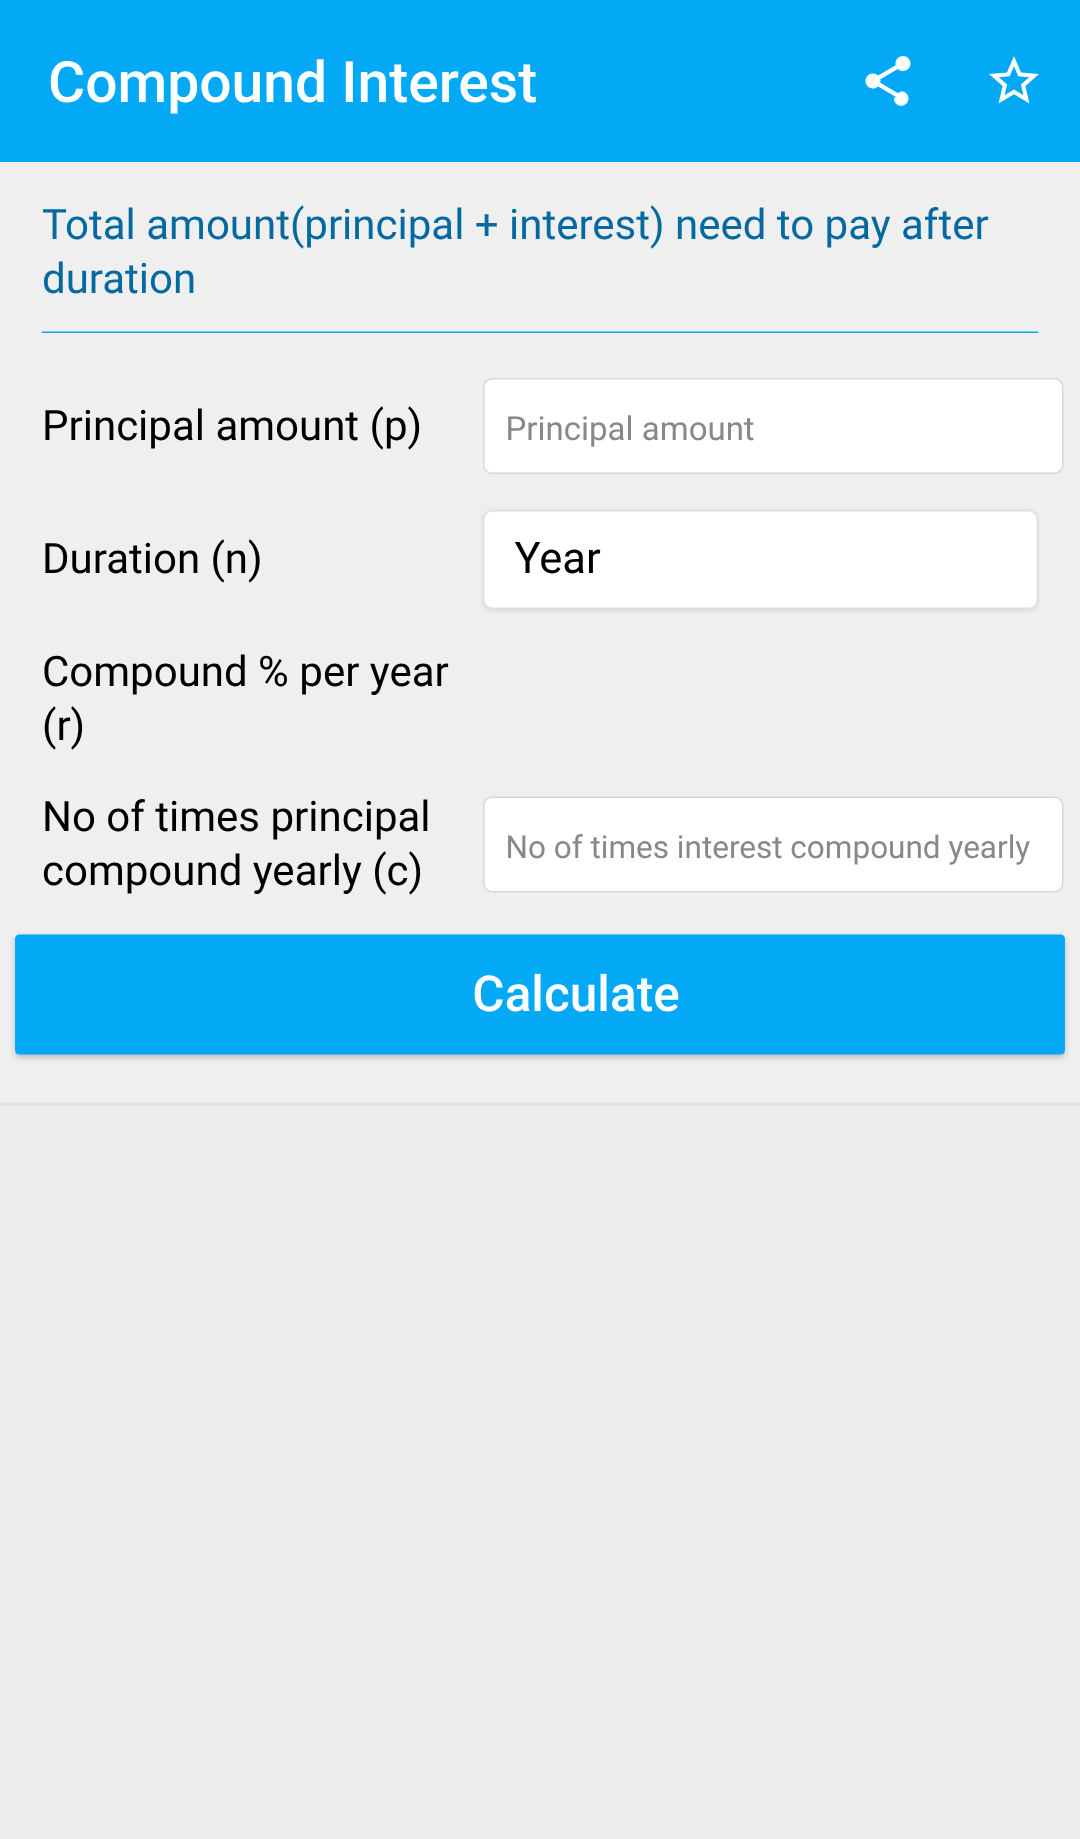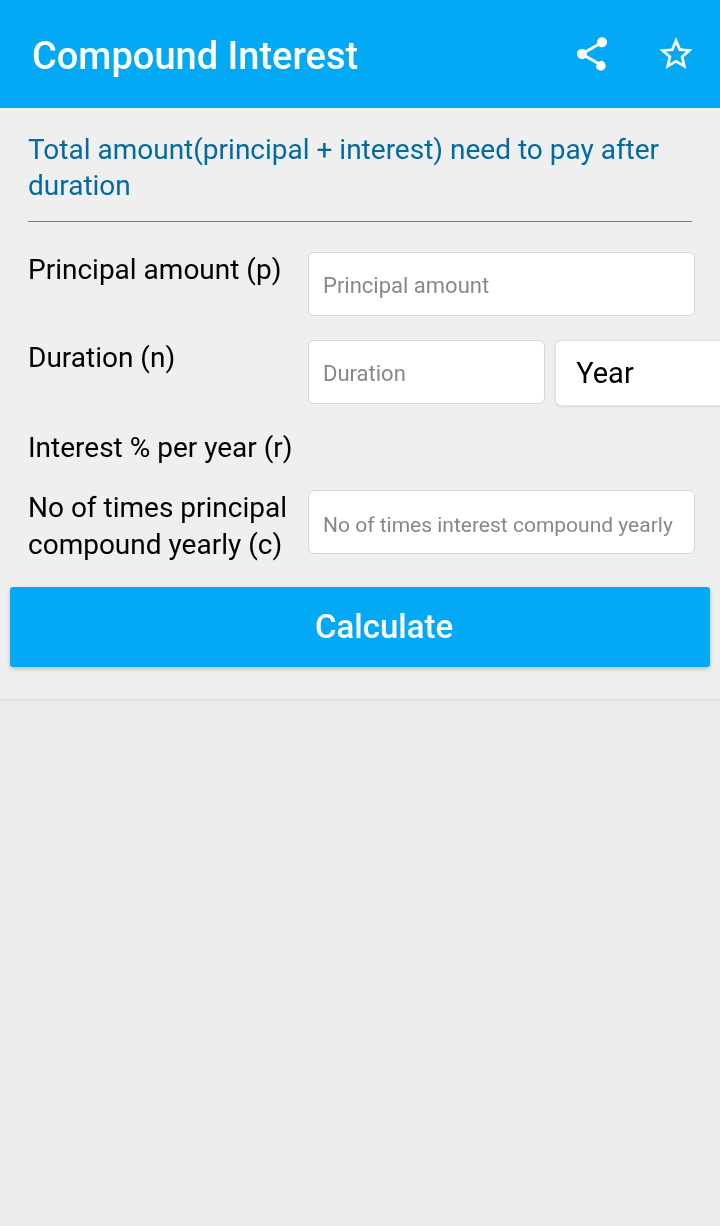--- a/index.html
+++ b/index.html
@@ -48,22 +48,23 @@
       line-height: 1.3;
       margin-bottom: 16px;
     }
     .divider {
       height: 1px;
       background: #03a9f4;
       margin-bottom: 30px;
     }
     .form-row {
       display: flex;
-      align-items: flex-start;
+      align-items: center;
       margin-bottom: 24px;
+      gap: 14px;
     }
     .form-label {
       font-size: 28px;
       color: #000;
       width: 280px;
       flex-shrink: 0;
       line-height: 1.3;
     }
     .form-input {
       flex: 1;
@@ -146,29 +147,28 @@
   <div class="divider"></div>
 
   <div class="form-row">
     <div class="form-label">Principal amount (p)</div>
     <input class="form-input" type="text" placeholder="Principal amount" style="">
   </div>
 
   <div class="form-row">
     <div class="form-label">Duration (n)</div>
     <div class="input-pair">
-      <input class="form-input" type="text" placeholder="Duration" style="">
       <div class="form-select">
         <span>Year</span>
       </div>
     </div>
   </div>
 
   <div class="form-row">
-    <div class="form-label">Interest % per year (r)</div>
+    <div class="form-label">Compound % per year (r)</div>
   </div>
 
   <div class="form-row">
     <div class="form-label">No of times principal compound yearly (c)</div>
     <input class="form-input small-ph" type="text" placeholder="No of times interest compound yearly" style="">
   </div>
 
   <div class="calculate-btn">
     <span>Calculate</span>
   </div>

